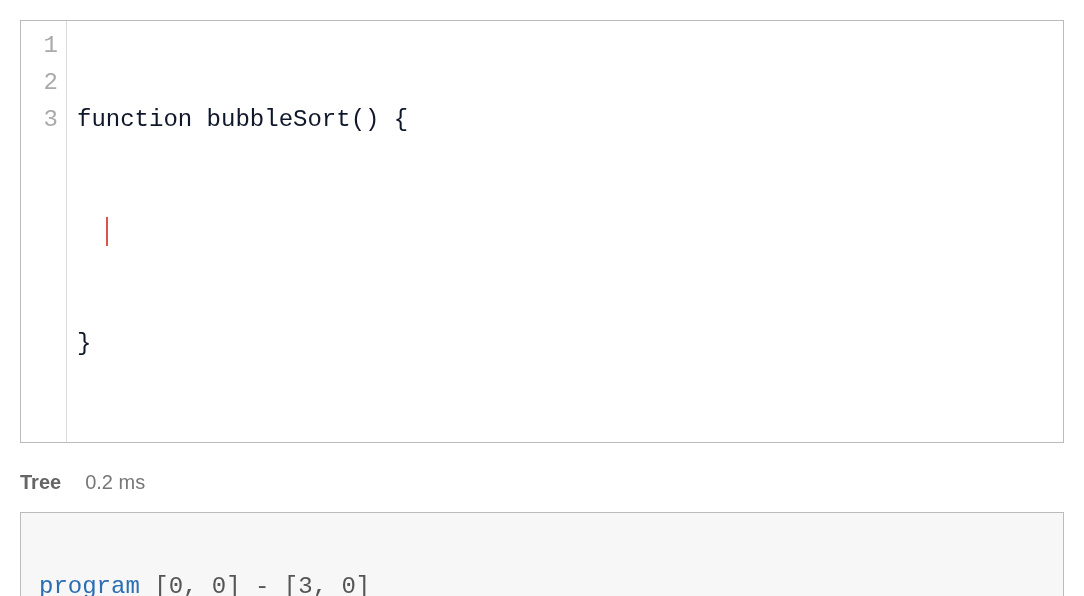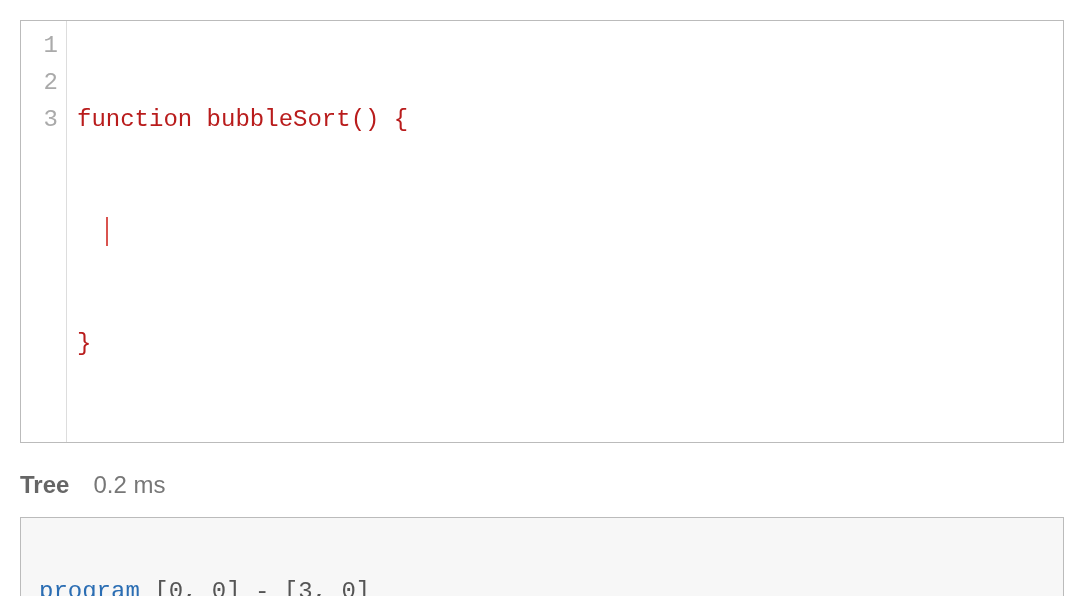--- a/index.html
+++ b/index.html
@@ -26,39 +26,39 @@
     padding: 6px 8px 6px 14px;
     user-select: none;
     border-right: 1px solid #ddd;
     min-width: 46px;
   }
   .gutter div { }
   .code-area {
     padding: 6px 10px;
     flex: 1;
     white-space: pre;
-    color: #b91c1c;
+    color: #0f172a;
     position: relative;
   }
   .code-line {
     display: block;
     min-height: 1.55em;
   }
   .cursor {
     display: inline-block;
     width: 2.5px;
     height: 1.2em;
     background: #d9534f;
     vertical-align: text-bottom;
     margin-bottom: -0.05em;
   }
   .tree-header {
     margin-top: 28px;
     margin-bottom: 18px;
-    font-size: 24px;
+    font-size: 20px;
   }
   .tree-header .label {
     font-weight: 700;
     color: #666;
     margin-right: 24px;
   }
   .tree-header .timing {
     color: #777;
   }
   .tree-panel {

